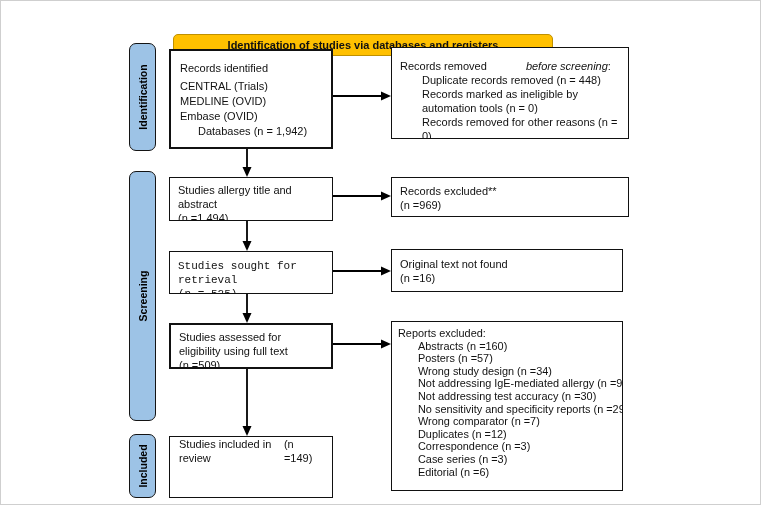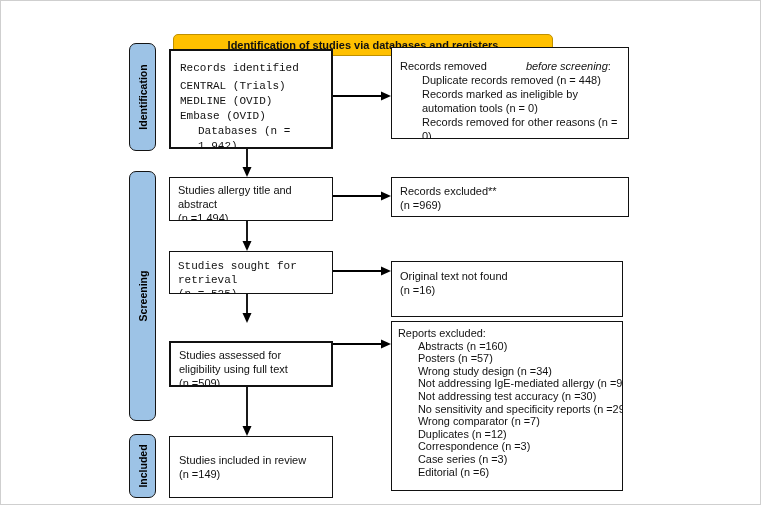--- a/index.html
+++ b/index.html
@@ -13,40 +13,40 @@
   .side{position:absolute;left:128px;width:27px;box-sizing:border-box;
     background:var(--sidebar,#9DC3E6);border:1.5px solid #141414;border-radius:7px;}
   .side-id{top:42px;height:108px;}
   .side-screen{top:170px;height:250px;}
   .side-incl{top:433px;height:64px;}
   .vtext{position:absolute;top:50%;left:50%;transform:translate(-50%,-50%) rotate(-90deg);
     font-size:10.5px;font-weight:bold;white-space:nowrap;color:#000;}
 
   .box{position:absolute;box-sizing:border-box;background:#fff;border:1.5px solid #111;
     font-size:11px;line-height:14px;color:#111;overflow:hidden;}
-  .b1{left:168px;top:48px;width:164px;height:100px;border-width:2px;padding:10px 6px 0 9px;font-family:Liberation Mono, monospace;}
+  .b1{left:168px;top:48px;width:164px;height:100px;border-width:2px;padding:10px 6px 0 9px;}
   .b1 .title{margin-bottom:4px;}
   .b1 .src-list div{line-height:15px;}
   .b1 .indent1{padding-left:18px;line-height:15px;}
 
   .b2{left:390px;top:46px;width:238px;height:92px;padding:11px 4px 0 8px;}
   .b2 .item-list div{padding-left:22px;}
 
   .b3{left:168px;top:176px;width:164px;height:44px;padding:5px 6px 0 8px;}
   .b4{left:390px;top:176px;width:238px;height:40px;padding:6px 4px 0 8px;}
   .b5{left:168px;top:250px;width:164px;height:43px;padding:7px 6px 0 8px;font-family:Liberation Mono, monospace;}
-  .b6{left:390px;top:260px;width:232px;height:56px;padding:7px 4px 0 8px;}
-  .b7{left:168px;top:322px;width:164px;height:46px;border-width:2px;padding:5px 6px 0 8px;margin-top:18px;}
+  .b6{left:390px;top:248px;width:232px;height:43px;padding:7px 4px 0 8px;}
+  .b7{left:168px;top:322px;width:164px;height:46px;border-width:2px;padding:5px 6px 0 8px;}
 
   .b8{left:390px;top:320px;width:232px;height:170px;padding:5px 2px 0 6px;
     font-size:10.9px;line-height:12.6px;}
   .b8 .item-list div{padding-left:20px;white-space:nowrap;}
 
   .b9{left:168px;top:435px;width:164px;height:62px;padding:0 14px 0 9px;
-    display:flex;flex-direction:column;justify-content:center;}
+    display:flex;flex-direction:row;justify-content:center;}
 
   .it{font-style:italic;margin-left:36px;}
 </style>
 </head>
 <body>
 
 <div class="canvas">
 
   <svg class="arrows" viewBox="0 0 761 505">
     <g stroke="#000" stroke-width="1.8" fill="#000">

